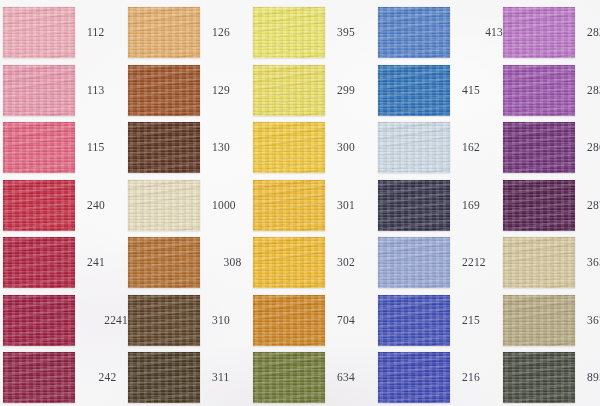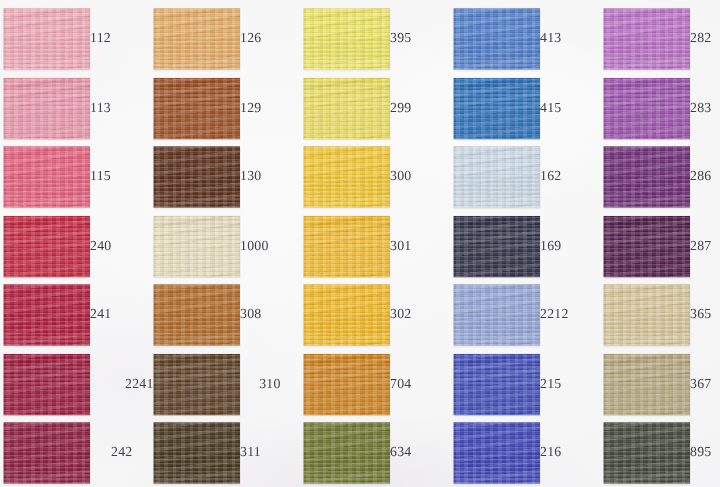--- a/index.html
+++ b/index.html
@@ -110,21 +110,21 @@
         rgba(0,0,0,.05) 0px,
         rgba(0,0,0,.05) 2px,
         rgba(0,0,0,0) 2px,
         rgba(0,0,0,0) 8px
       );
     opacity: .85;
   }
 
   .code {
     flex: 1 1 auto;
-    padding-left: 0;
+    padding-left: 12px;
     font-size: 11.5px;
     letter-spacing: .2px;
     color: #3d3f46;
     line-height: 1;
     white-space: nowrap;
   }
 </style>
 </head>
 <body>
 
@@ -146,21 +146,21 @@
       <div class="cell">
         <div class="swatch-wrap">
           <div class="swatch" title="#ece46a" style="background-color: rgb(236, 228, 106);"></div>
         </div>
         <div class="code" style="color: rgb(61, 63, 70);">395</div>
       </div>
       <div class="cell">
         <div class="swatch-wrap">
           <div class="swatch" title="#5480c8" style="background-color: rgb(84, 128, 200);"></div>
         </div>
-        <div class="code" style="color: rgb(61, 63, 70);">413</div>
+        <div class="code" style="color: rgb(61, 63, 70); text-align: right;">413</div>
       </div>
       <div class="cell">
         <div class="swatch-wrap">
           <div class="swatch" title="#b974c4" style="background-color: rgb(185, 116, 196);"></div>
         </div>
         <div class="code" style="color: rgb(61, 63, 70);">282</div>
       </div>
       <div class="cell">
         <div class="swatch-wrap">
           <div class="swatch" title="#e898ac" style="background-color: rgb(232, 152, 172);"></div>
@@ -254,21 +254,21 @@
       <div class="cell">
         <div class="swatch-wrap">
           <div class="swatch" title="#b02340" style="background-color: rgb(176, 35, 64);"></div>
         </div>
         <div class="code" style="color: rgb(61, 63, 70);">241</div>
       </div>
       <div class="cell">
         <div class="swatch-wrap">
           <div class="swatch" title="#b06d2f" style="background-color: rgb(176, 109, 47);"></div>
         </div>
-        <div class="code" style="color: rgb(61, 63, 70);">308</div>
+        <div class="code" style="color: rgb(61, 63, 70); text-align: center;">308</div>
       </div>
       <div class="cell">
         <div class="swatch-wrap">
           <div class="swatch" title="#efba2f" style="background-color: rgb(239, 186, 47);"></div>
         </div>
         <div class="code" style="color: rgb(61, 63, 70);">302</div>
       </div>
       <div class="cell">
         <div class="swatch-wrap">
           <div class="swatch" title="#96a6d4" style="background-color: rgb(150, 166, 212);"></div>
@@ -284,21 +284,21 @@
       <div class="cell">
         <div class="swatch-wrap">
           <div class="swatch" title="#9d1f42" style="background-color: rgb(157, 31, 66);"></div>
         </div>
         <div class="code" style="color: rgb(61, 63, 70); text-align: right;">2241</div>
       </div>
       <div class="cell">
         <div class="swatch-wrap">
           <div class="swatch" title="#5e4328" style="background-color: rgb(94, 67, 40);"></div>
         </div>
-        <div class="code" style="color: rgb(61, 63, 70); margin-left: 16px;">310</div>
+        <div class="code" style="color: rgb(61, 63, 70);">310</div>
       </div>
       <div class="cell">
         <div class="swatch-wrap">
           <div class="swatch" title="#cd8422" style="background-color: rgb(205, 132, 34);"></div>
         </div>
         <div class="code" style="color: rgb(61, 63, 70);">704</div>
       </div>
       <div class="cell">
         <div class="swatch-wrap">
           <div class="swatch" title="#4350b8" style="background-color: rgb(67, 80, 184);"></div>

